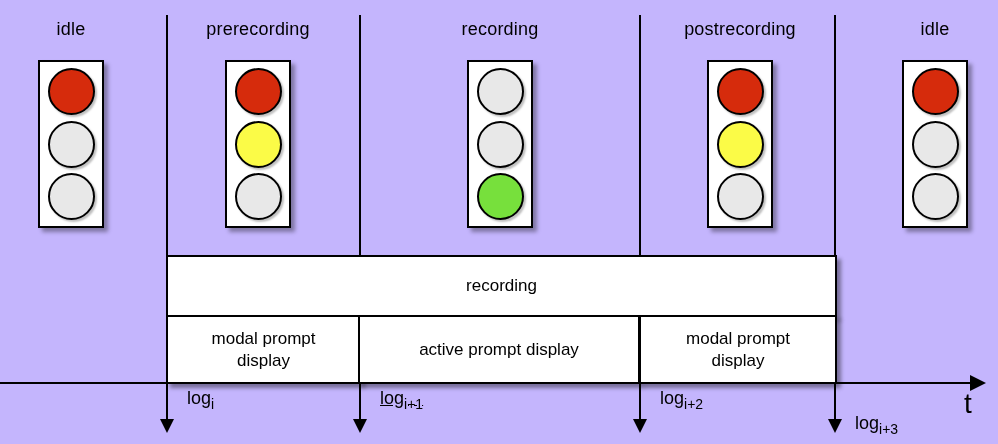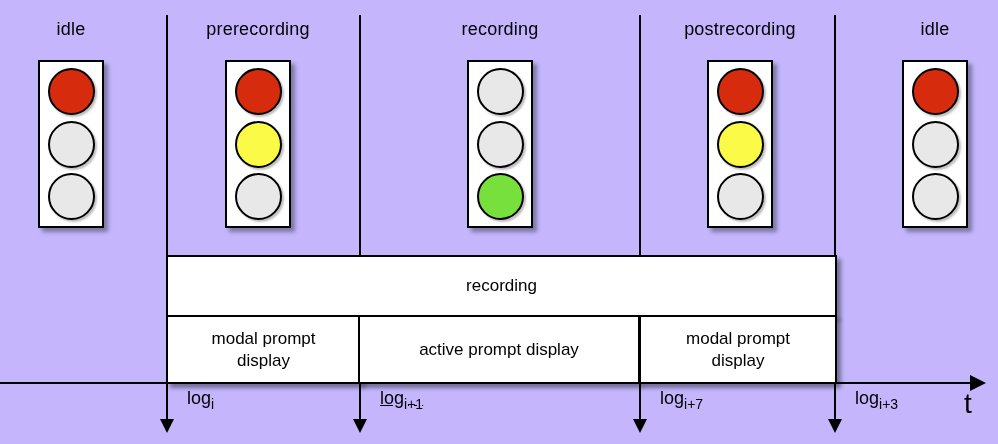--- a/index.html
+++ b/index.html
@@ -115,21 +115,21 @@
     position: absolute;
     top: 388px;
     font-size: 18px;
     white-space: nowrap;
     z-index: 5;
   }
   .log-label sub { font-size: 14px; line-height: 0; }
   .log-0 { left: 187px; }
   .log-1 { left: 380px; text-decoration: underline; }
   .log-2 { left: 660px; }
-  .log-3 { left: 855px; }
+  .log-3 { left: 855px; margin-top: 25px; }
 
   
   .col-0 .state-label { left: -29px; }  .col-0 .traffic-light { left: 38px; }
   .col-1 .state-label { left: 158px; }  .col-1 .traffic-light { left: 225px; }
   .col-2 .state-label { left: 400px; }  .col-2 .traffic-light { left: 467px; }
   .col-3 .state-label { left: 640px; }  .col-3 .traffic-light { left: 707px; }
   .col-4 .state-label { left: 835px; }  .col-4 .traffic-light { left: 902px; }
 
   .x-167 { left: 166px; }
   .x-360 { left: 359px; }
@@ -212,16 +212,16 @@
   <div class="axis-arrowhead"></div>
   <div class="t-label">t</div>
 
   <div class="down-arrowhead ah-167"></div>
   <div class="down-arrowhead ah-360"></div>
   <div class="down-arrowhead ah-640"></div>
   <div class="down-arrowhead ah-835"></div>
 
   <div class="log-label log-0"><span>log</span><sub>i</sub></div>
   <div class="log-label log-1"><span>log</span><sub>i+1</sub></div>
-  <div class="log-label log-2"><span>log</span><sub>i+7</sub></div>
+  <div class="log-label log-2"><span>log</span><sub>i+2</sub></div>
   <div class="log-label log-3"><span>log</span><sub>i+3</sub></div>
 
 </div>
 
 </body></html>

